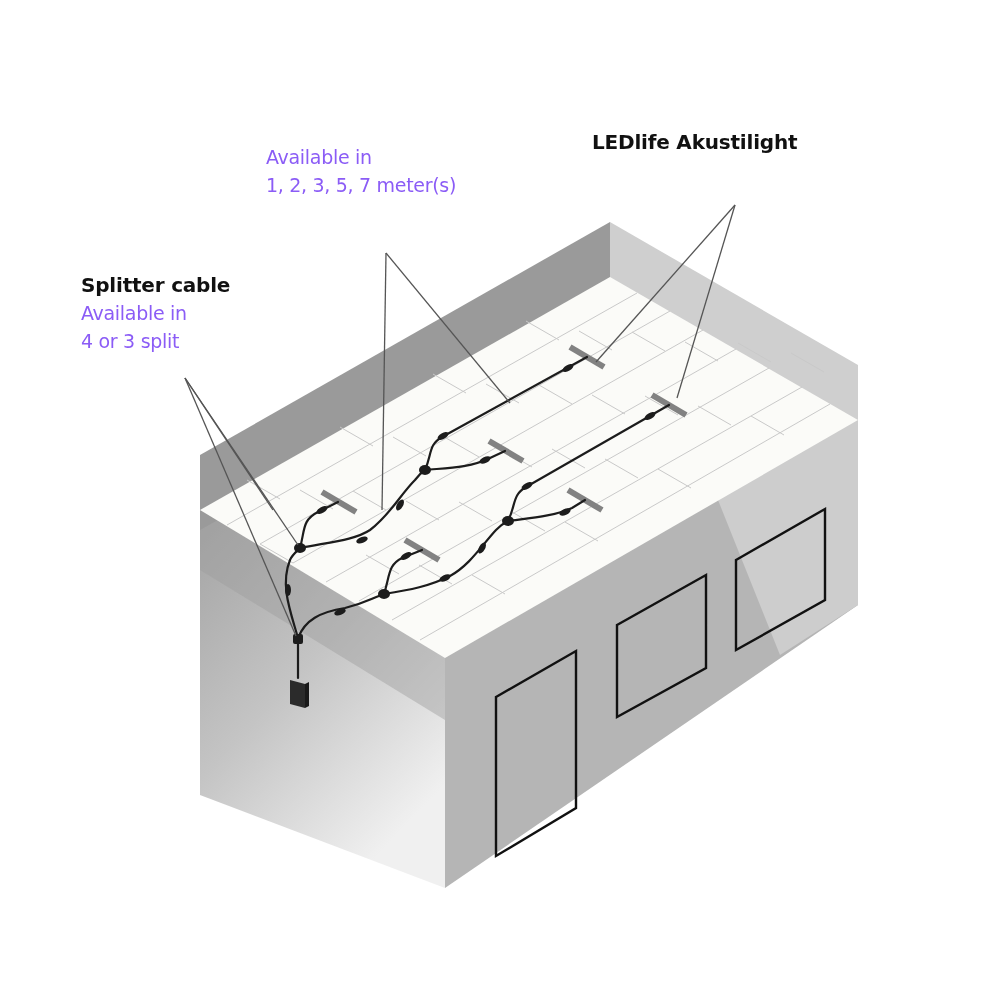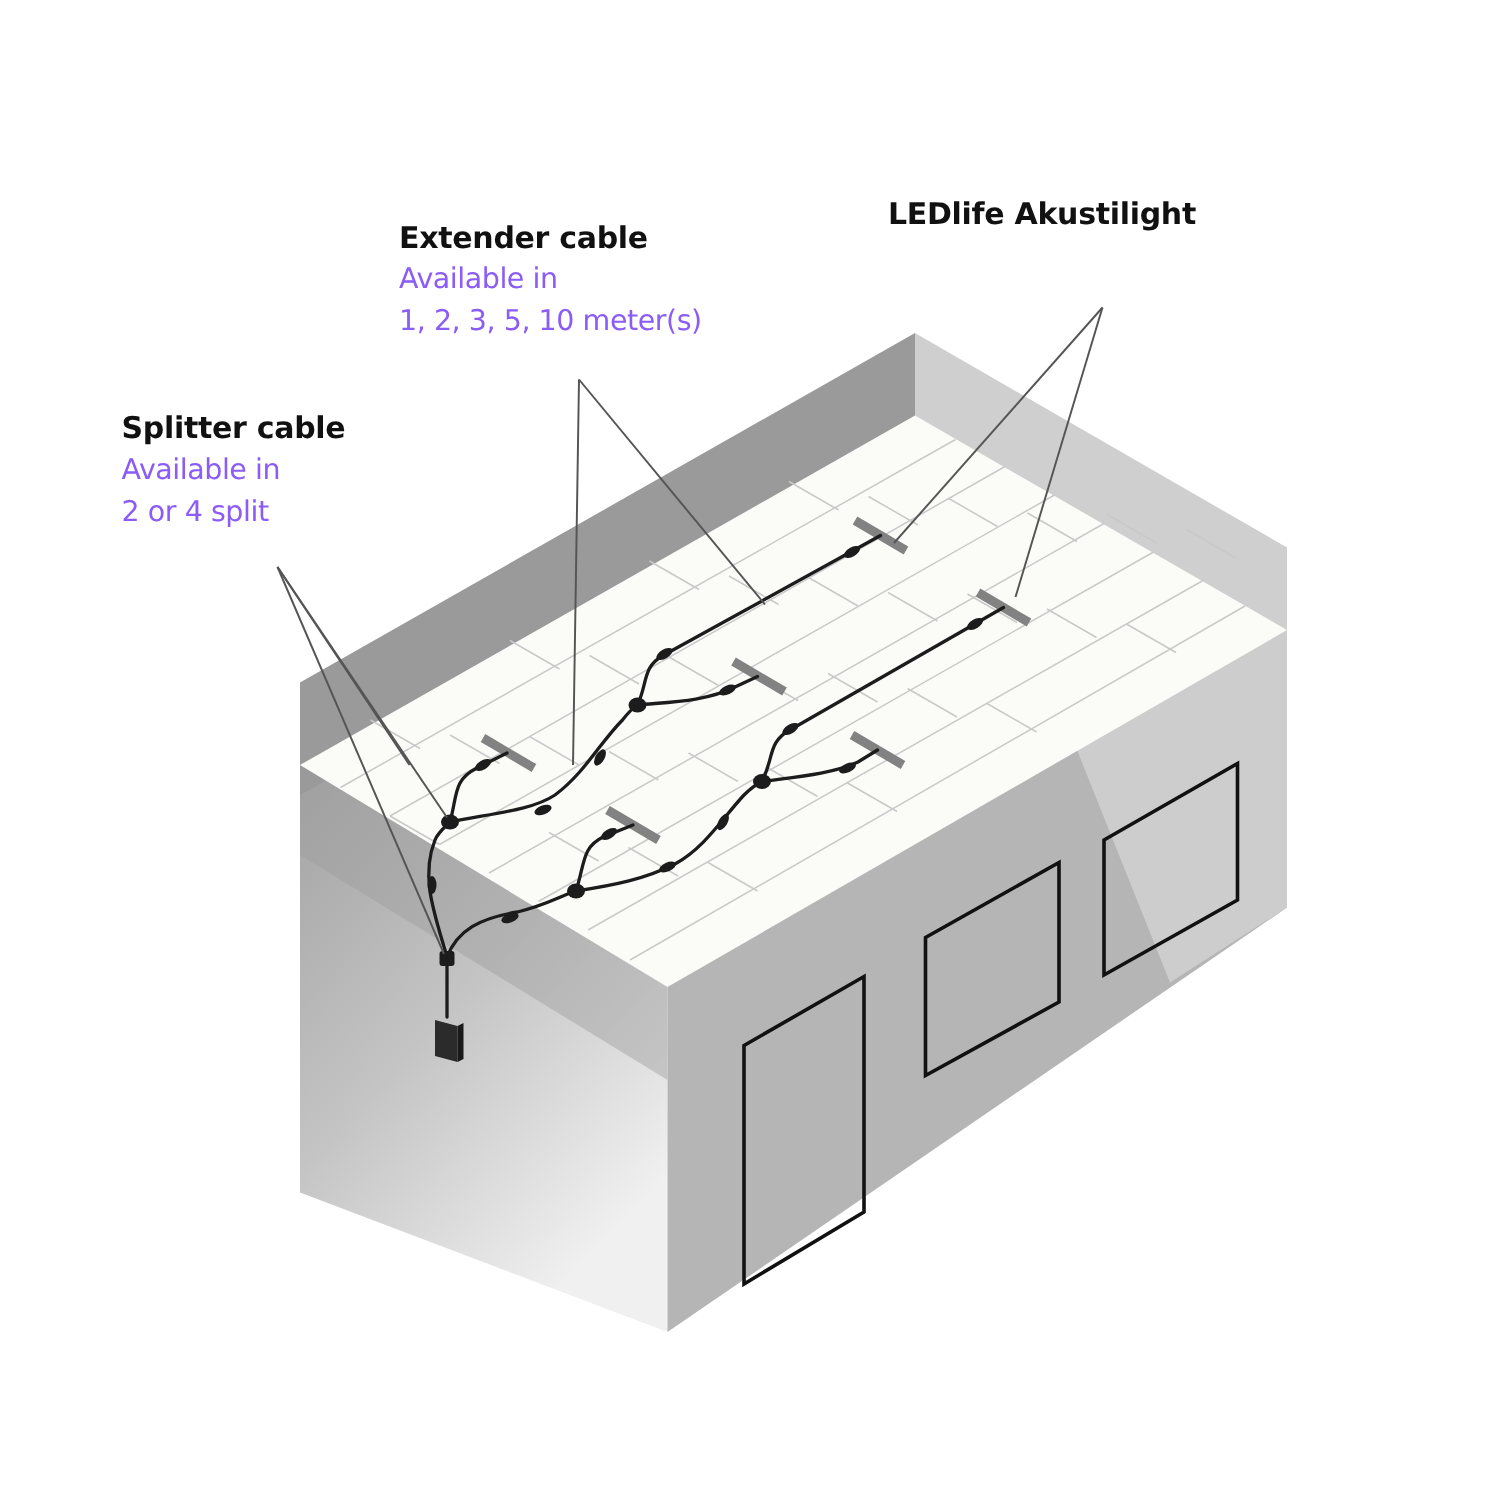--- a/index.html
+++ b/index.html
@@ -190,26 +190,25 @@
 
     <line x1="386" y1="253" x2="382" y2="510"></line>
     <line x1="386" y1="253" x2="510" y2="403"></line>
 
     <line x1="735" y1="205" x2="596" y2="362"></line>
     <line x1="735" y1="205" x2="677" y2="398"></line>
   </g>
 </svg>
 
 <div class="label" id="label-extender">
-  <span class="title">Extender cable</span>
   <span class="line">Available in</span>
-  <span class="line">1, 2, 3, 5, 10 meter(s)</span>
+  <span class="line">1, 2, 3, 5, 7 meter(s)</span>
 </div>
 
 <div class="label" id="label-splitter">
   <span class="title">Splitter cable</span>
   <span class="line">Available in</span>
-  <span class="line">2 or 4 split</span>
+  <span class="line">4 or 3 split</span>
 </div>
 
 <div class="label" id="label-akustilight">
   <span class="title">LEDlife Akustilight</span>
 </div>
 
 </body></html>

